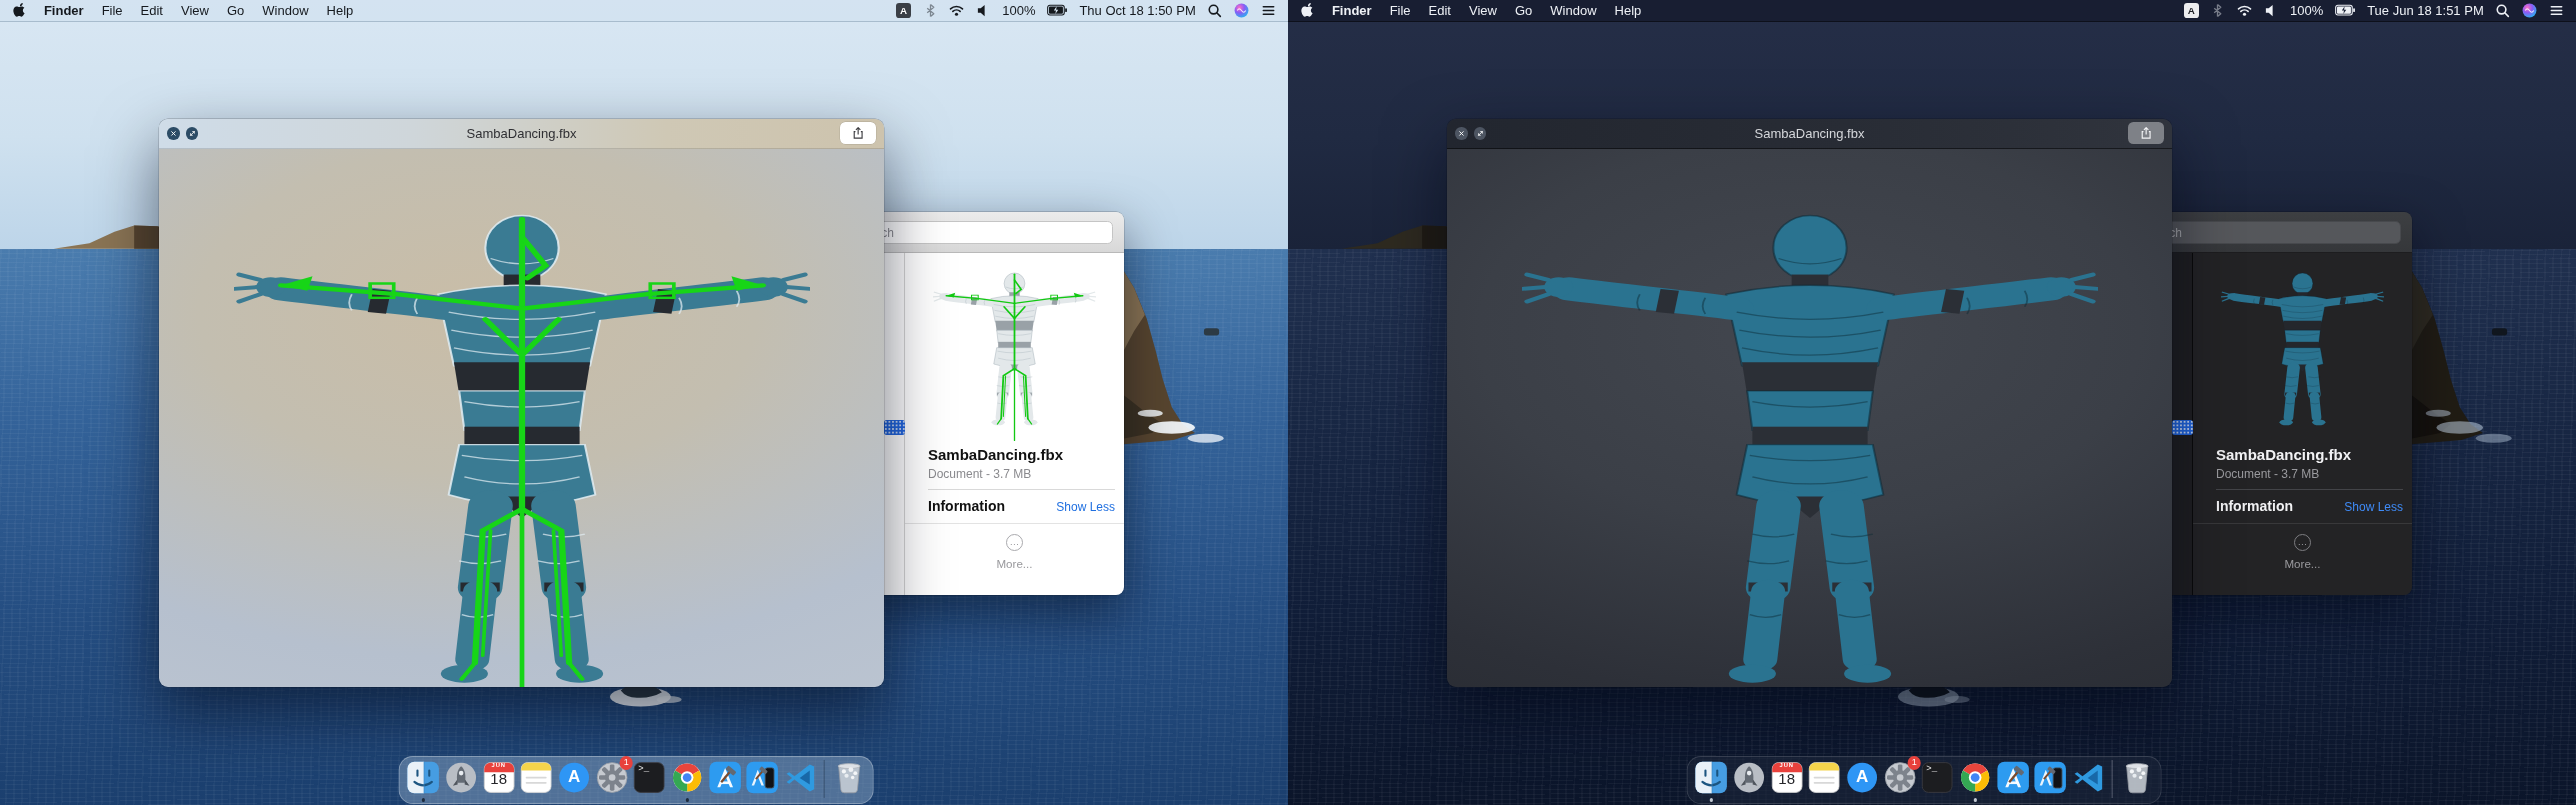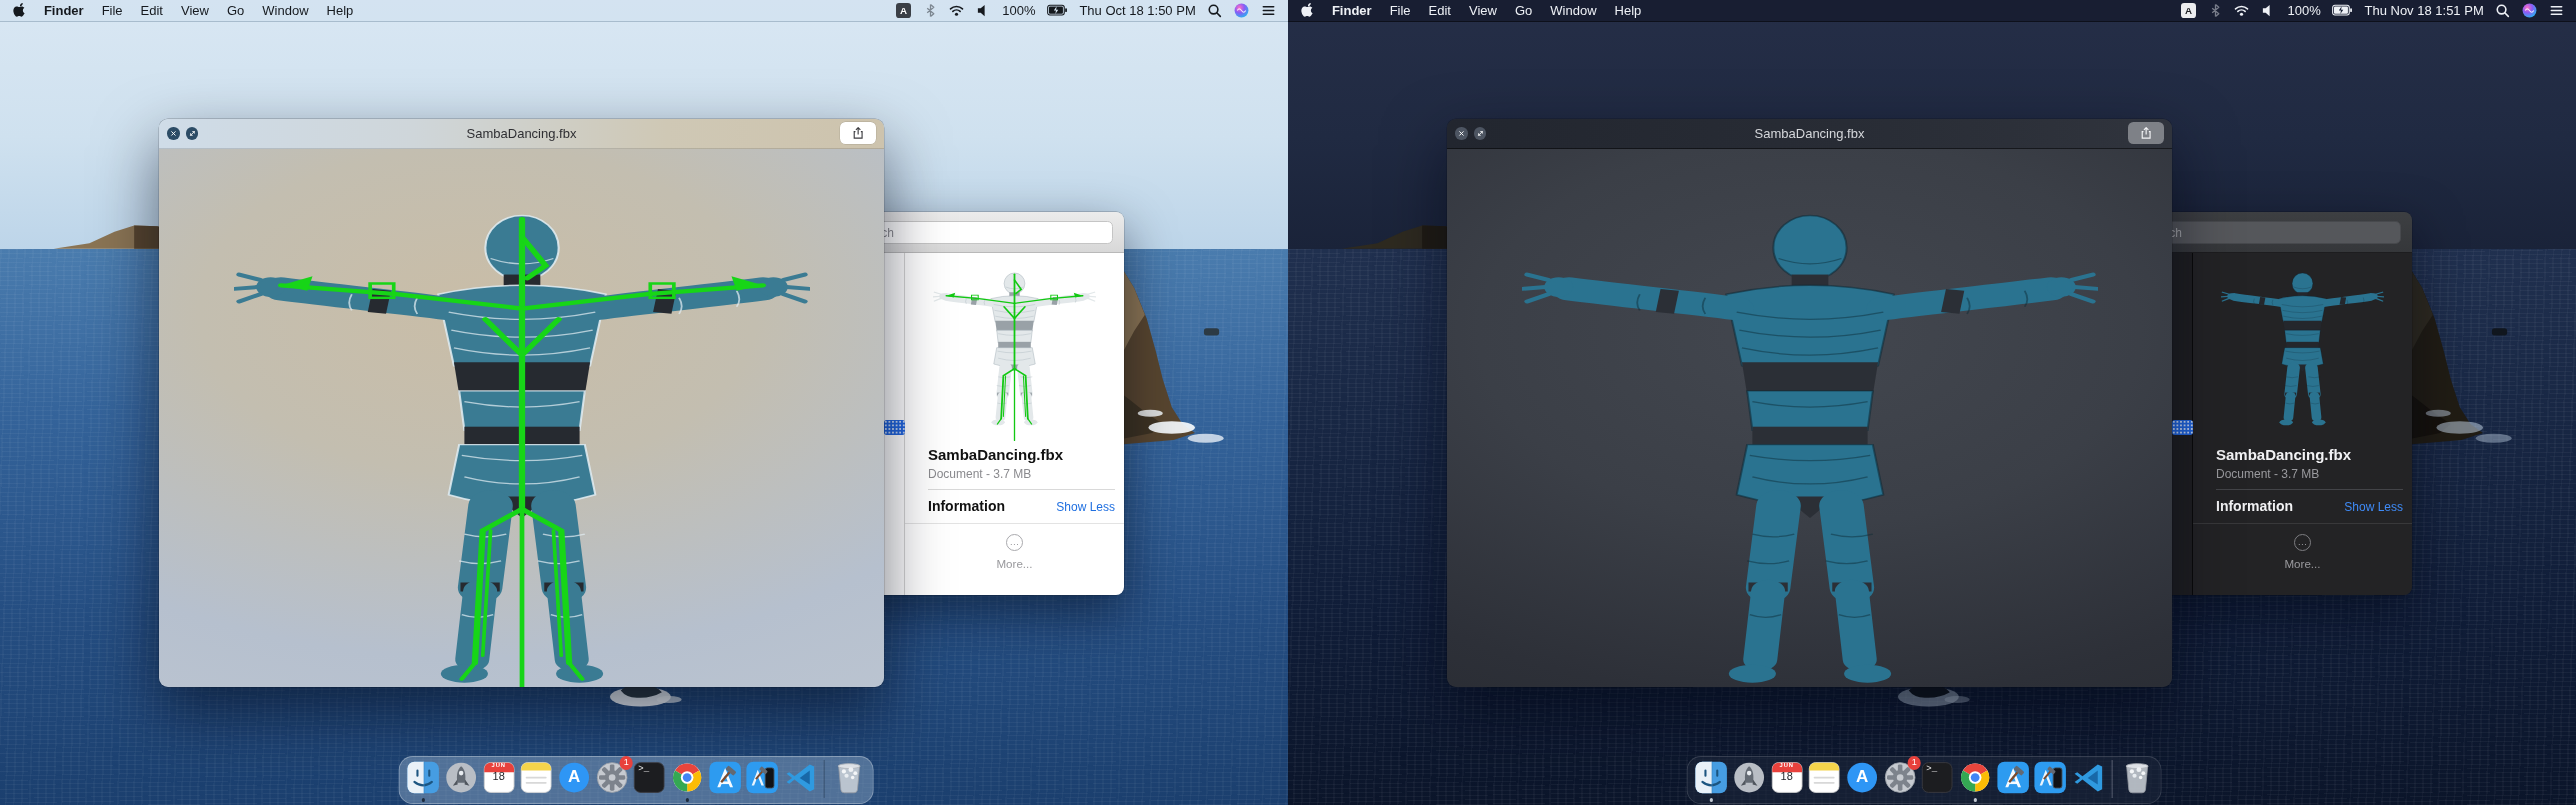--- a/index.html
+++ b/index.html
@@ -131,21 +131,21 @@
   .run-dot { position:absolute; left:50%; transform:translateX(-50%); bottom:-7.2px; width:3.6px; height:3.6px; border-radius:50%; }
   .light .run-dot { background:rgba(20,30,45,0.85); }
   .dark  .run-dot { background:rgba(225,232,240,0.85); }
   .dock-sep { width:0.9px; height:38px; margin:0 3.6px; flex:none; }
   .light .dock-sep { background:rgba(10,20,35,0.35); }
   .dark  .dock-sep { background:rgba(235,240,248,0.3); }
   .badge { position:absolute; top:-3.6px; right:-3.6px; min-width:13.4px; height:13.4px; border-radius:7.2px;
     background:#e8413c; color:#fff; font-size:9px; line-height:13.4px; text-align:center; padding:0 1.8px; }
   .cal-month { position:absolute; top:2.2px; left:0; right:0; text-align:center; color:#fff;
     font-size:5.8px; font-weight:bold; letter-spacing:0.9px; }
-  .cal-day { position:absolute; top:9.8px; left:0; right:0; color:#26262a; font-size:11px; }
+  .cal-day { position:absolute; top:9.8px; left:0; right:0; color:#26262a; font-size:15px; }
   .term-text { position:absolute; top:4.5px; left:6.3px; color:#e8e8e8; font-size:9px;
     font-family:"Liberation Mono","DejaVu Sans Mono",monospace; }
   .as-letter { position:absolute; inset:0; display:flex; align-items:center; justify-content:center;
     color:#fff; font-size:17px; font-weight:bold; }
 </style>
 </head>
 <body>
 
 <svg width="0" height="0" style="position:absolute" aria-hidden="true">
   <defs>
@@ -552,21 +552,21 @@
         <svg class="mb-ico" viewBox="0 0 17 17" width="15" height="15">
             <use href="#i-wifi"></use>
           </svg>
         <svg class="mb-ico" viewBox="0 0 17 17" width="15" height="15">
             <use href="#i-vol"></use>
           </svg>
         <span>100%</span>
         <svg class="mb-batt" style="--bolt:#1d2438" viewBox="0 0 23 16" width="20.6" height="14.3">
             <use href="#i-batt"></use>
           </svg>
-        <span class="clock">Thu Nov 18 1:51 PM</span>
+        <span class="clock">Tue Jun 18 1:51 PM</span>
         <svg class="mb-ico" viewBox="0 0 17 17" width="15" height="15">
             <use href="#i-search"></use>
           </svg>
         <svg class="mb-ico" viewBox="0 0 17 17" width="15" height="15">
             <use href="#i-siri"></use>
           </svg>
         <svg class="mb-ico" viewBox="0 0 17 17" width="15" height="15">
             <use href="#i-list"></use>
           </svg>
       </div>

